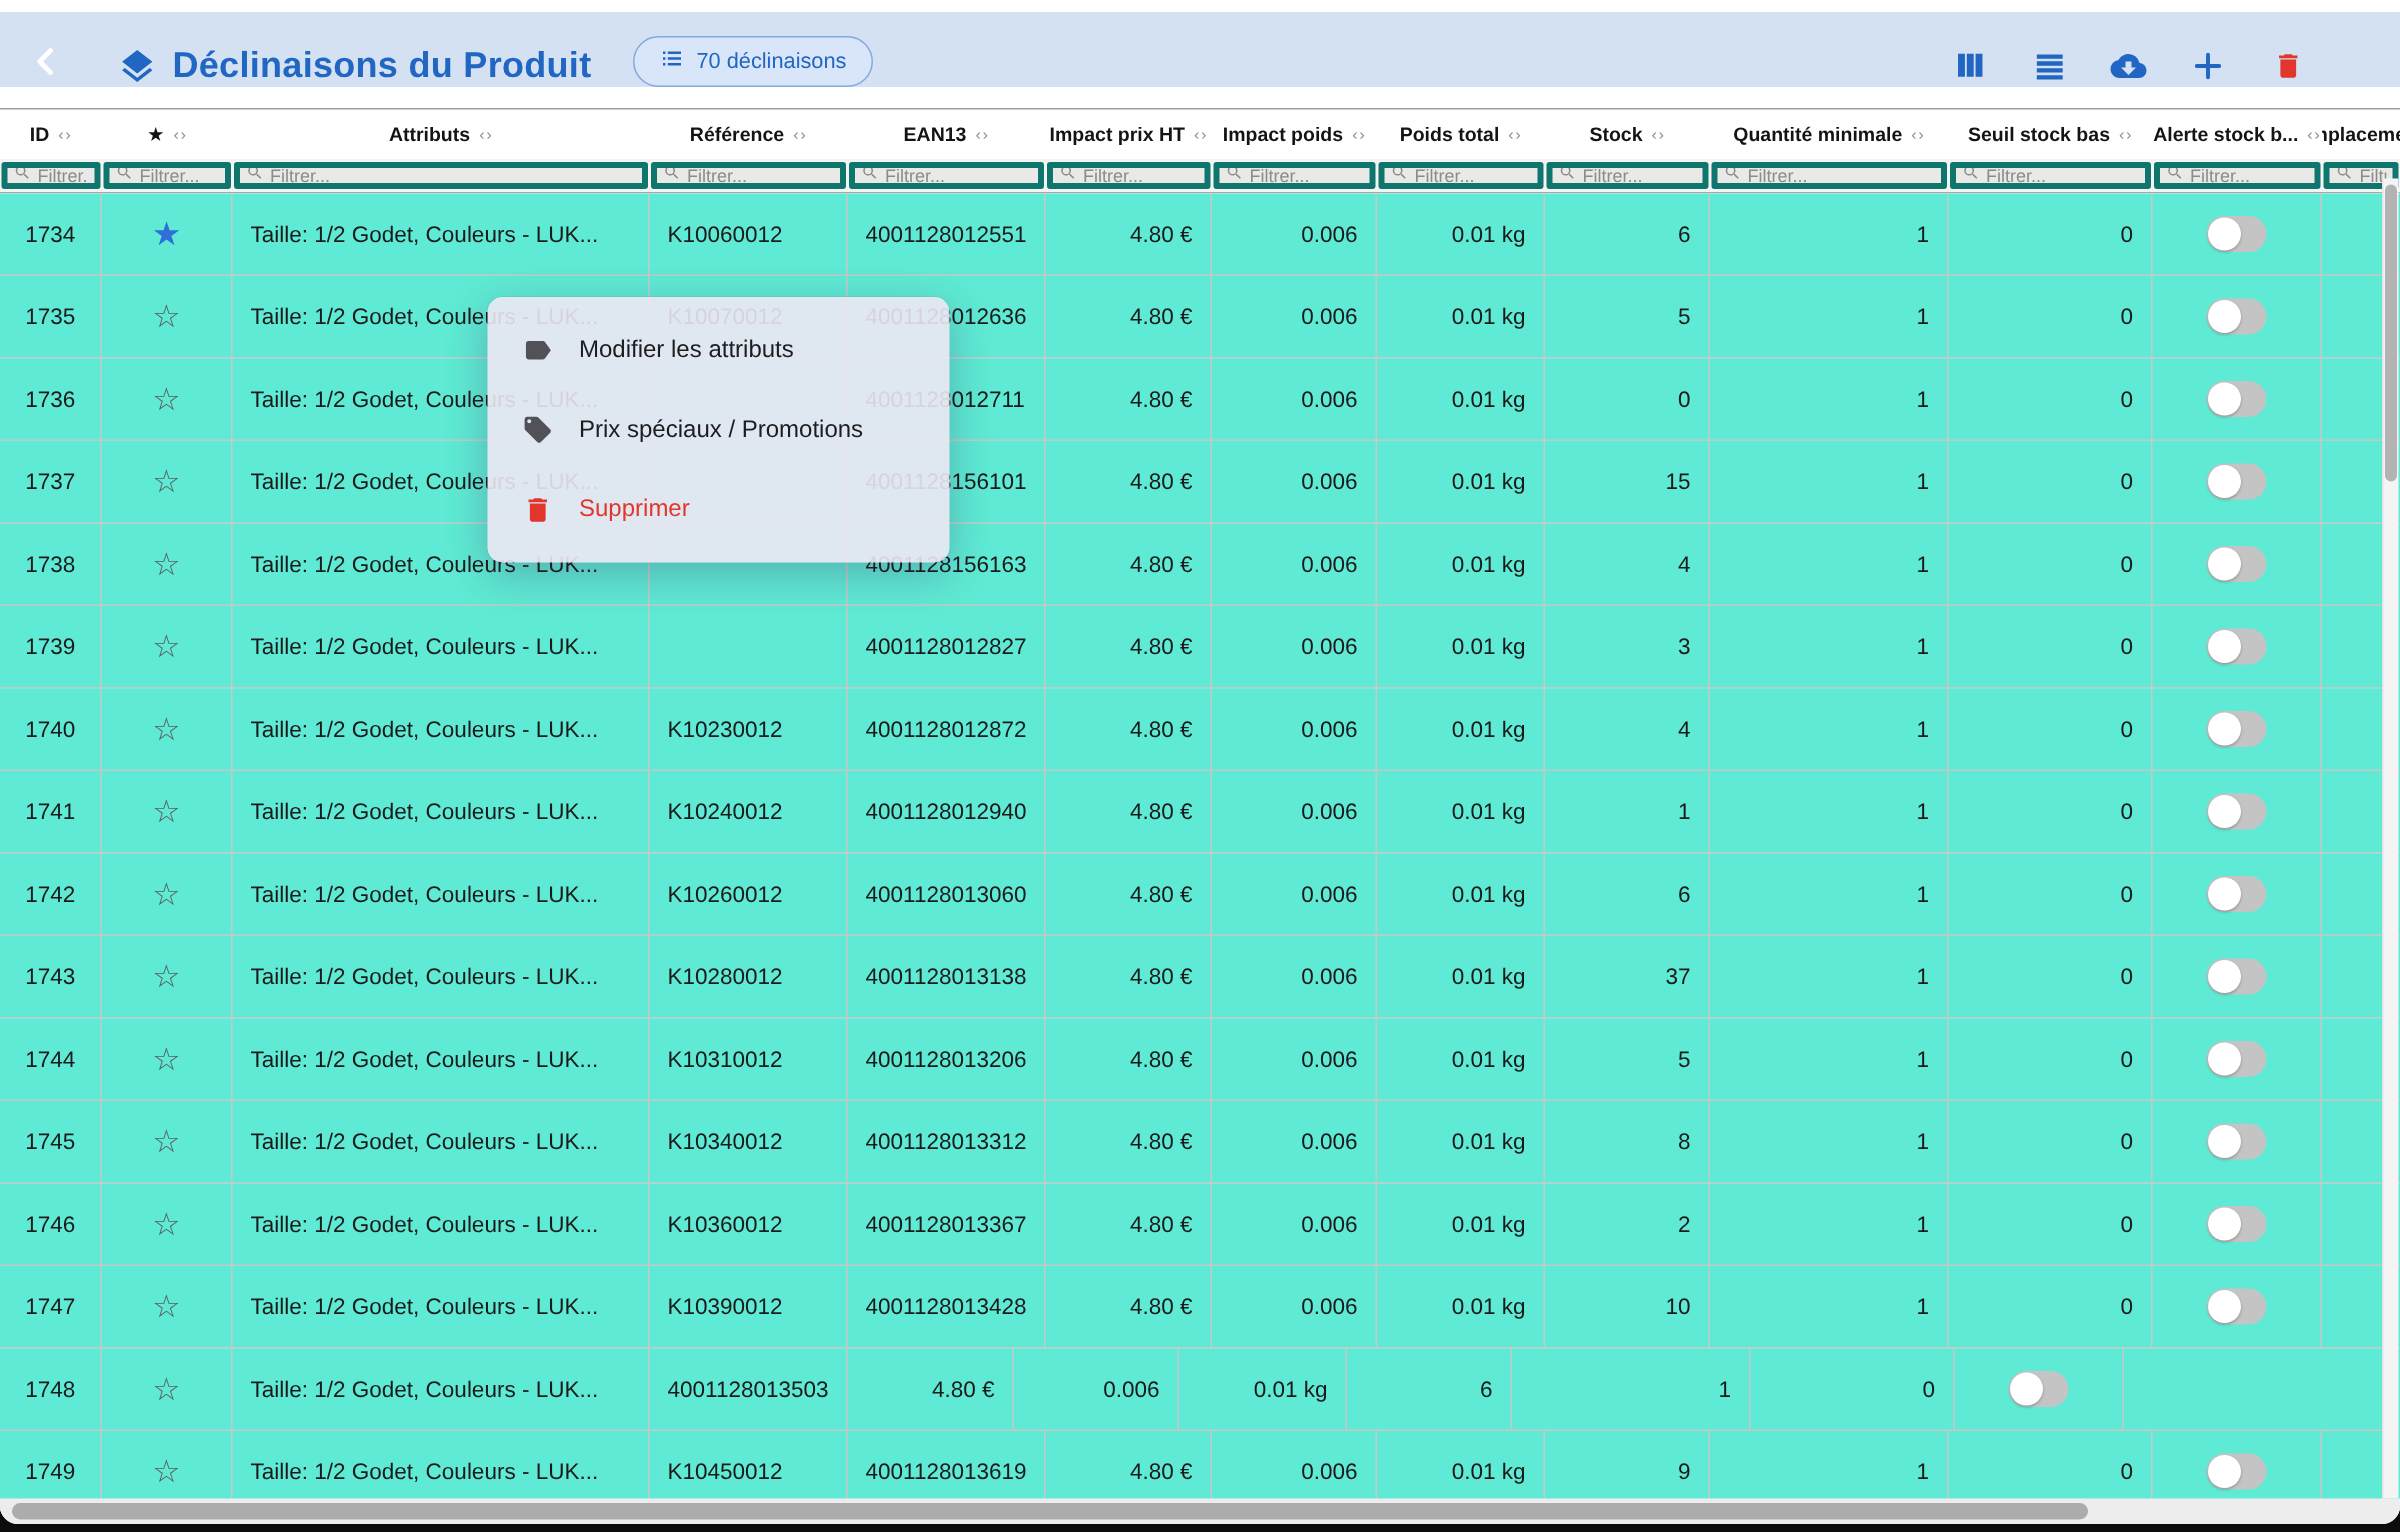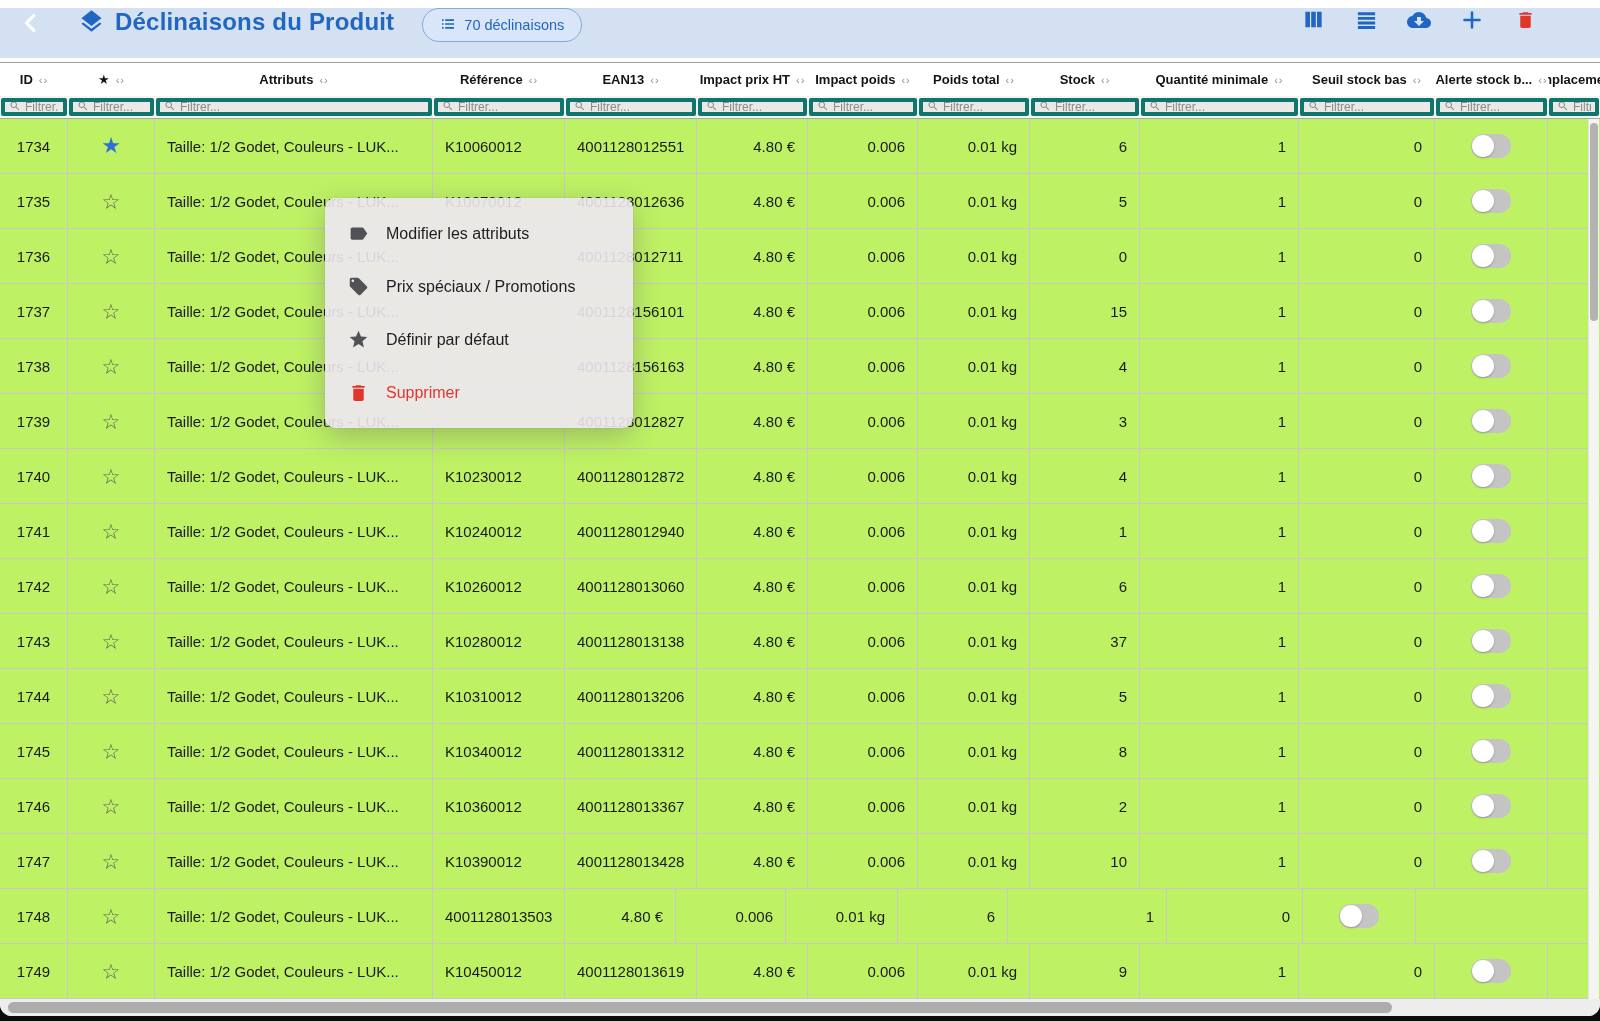--- a/index.html
+++ b/index.html
@@ -3,49 +3,49 @@
 <meta charset="utf-8">
 <style>
   * { box-sizing: border-box; margin: 0; padding: 0; }
   html,body { width:1600px; height:1021px; overflow:hidden; background:#0c0c0c;
     font-family:"Liberation Sans","DejaVu Sans",sans-serif; }
   .app { position:relative; width:1600px; height:1016px; background:#ffffff;
     border-radius:0 0 12px 12px; overflow:hidden; }
 
   
   .topbar { position:absolute; left:0; top:8px; width:1600px; height:50px;
-    background:#d3e1f3; display:flex; align-items:flex-start; }
+    background:#d3e1f3; display:flex; align-items:flex-end; }
   .back-btn { margin-left:18px; width:26px; height:32px; border:none; background:transparent;
     cursor:pointer; display:flex; align-items:center; justify-content:center; }
   .layers-ic { margin-left:34px; width:27px; height:27px; display:flex; }
   .page-title { margin-left:10px; font-size:24px; font-weight:bold; color:#2166c2; letter-spacing:.2px; }
   .count-badge { margin-left:28px; height:34px; display:flex; align-items:center; gap:8px;
     padding:0 17px; border:1.5px solid #84a9dc; border-radius:17px; background:#d9e6f9;
     color:#2166c2; font-size:14.5px; }
   .toolbar { margin-left:auto; margin-right:62px; display:flex; align-items:center; gap:27px; }
   .tool-btn { border:none; background:transparent; cursor:pointer; width:26px; height:26px;
     display:flex; align-items:center; justify-content:center; }
 
   
-  .table-wrap { position:absolute; left:0; top:62px; width:1600px; }
+  .table-wrap { position:absolute; left:0; top:72px; width:1600px; }
   .thead { display:flex; height:34px; border-top:1px solid #9d9d9d; background:#fff;
     align-items:center; }
   .hcell { display:flex; align-items:center; justify-content:center; height:100%;
     font-size:13px; font-weight:bold; color:#141414; white-space:nowrap; overflow:hidden; flex:none; }
   .hsort { font-size:11px; color:#8f8f8f; margin-left:6px; letter-spacing:1px; font-weight:normal; }
   .frow { display:flex; height:23px; background:#f4f4f3; border-bottom:1px solid #a8a8a8; }
   .fcell { flex:none; height:100%; padding:2px 1px; }
   .fbox { width:100%; height:100%; background:#e9e9e8; border:4px solid #0f766e; border-radius:2px;
     display:flex; align-items:center; padding:0 4px; overflow:hidden; }
   .fbox svg { flex:none; margin-right:4px; }
   .fbox input { border:none; background:transparent; outline:none; width:100%;
     font-size:12px; color:#4d4d4d; font-family:inherit; }
   .fbox input::placeholder { color:#8b8b8b; }
   .tbody { background:#fff; }
-  .trow { display:flex; height:55px; border-bottom:1px solid #c8c8c8; background:#bef264; }
+  .trow { display:flex; height:55px; border-bottom:1px solid #c8c8c8; background:#5eead4; }
   .tcell { flex:none; height:100%; display:flex; align-items:center; border-right:1px solid #c8c8c8;
     font-size:15px; color:#1a1a1a; white-space:nowrap; overflow:hidden; padding:0 12px; }
   .al-c { justify-content:center; padding:0 4px; }
   .al-r { justify-content:flex-end; }
   .tcell.last { border-right:none; }
   .star-g { font-size:21px; color:#5c5c5c; line-height:1; cursor:pointer; }
   .star-b { font-size:22px; color:#2f6fd6; line-height:1; cursor:pointer; }
   .toggle { width:40px; height:24px; border-radius:12px; background:#c4c4c4; position:relative;
     cursor:pointer; flex:none; }
   .toggle .knob { position:absolute; left:1px; top:1px; width:22px; height:22px; border-radius:50%;
@@ -639,28 +639,20 @@
         <span>Modifier les attributs</span>
       </div>
       <div class="ctx-item">
         <span class="mi">
           <svg width="21" height="21" viewBox="0 0 24 24">
             <path fill="#515157" d="M21.41 11.58l-9-9C12.05 2.22 11.55 2 11 2H4c-1.1 0-2 .9-2 2v7c0 .55.22 1.05.59 1.42l9 9c.36.36.86.58 1.41.58.55 0 1.05-.22 1.41-.59l7-7c.37-.36.59-.86.59-1.41 0-.55-.23-1.06-.59-1.42zM5.5 7C4.67 7 4 6.33 4 5.5S4.67 4 5.5 4 7 4.67 7 5.5 6.33 7 5.5 7z"></path>
           </svg>
         </span>
         <span>Prix spéciaux / Promotions</span>
       </div>
-      <div class="ctx-item">
-        <span class="mi">
-          <svg width="21" height="21" viewBox="0 0 24 24">
-            <path fill="#515157" d="M12 17.27L18.18 21l-1.64-7.03L22 9.24l-7.19-.61L12 2 9.19 8.63 2 9.24l5.46 4.73L5.82 21z"></path>
-          </svg>
-        </span>
-        <span>Définir par défaut</span>
-      </div>
       <div class="ctx-item danger">
         <span class="mi">
           <svg width="21" height="22" viewBox="0 0 24 24">
             <path fill="#e2362d" d="M6 19c0 1.1.9 2 2 2h8c1.1 0 2-.9 2-2V7H6v12zM19 4h-3.5l-1-1h-5l-1 1H5v2h14V4z"></path>
           </svg>
         </span>
         <span>Supprimer</span>
       </div>
     </div>
 

